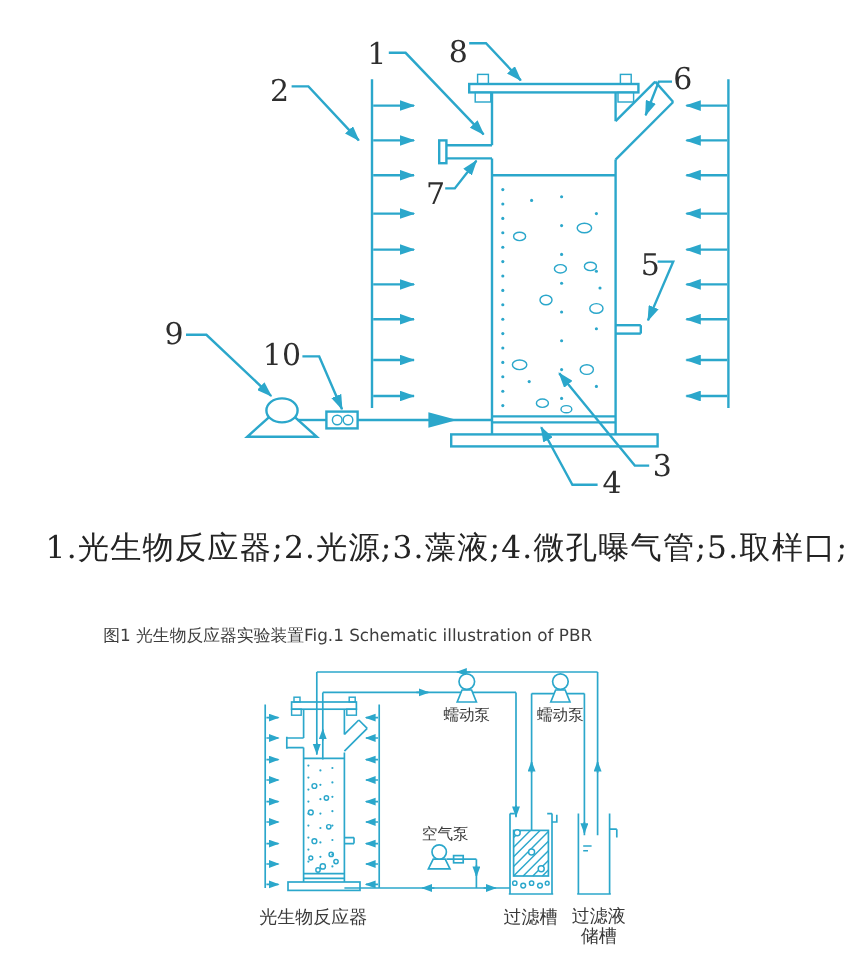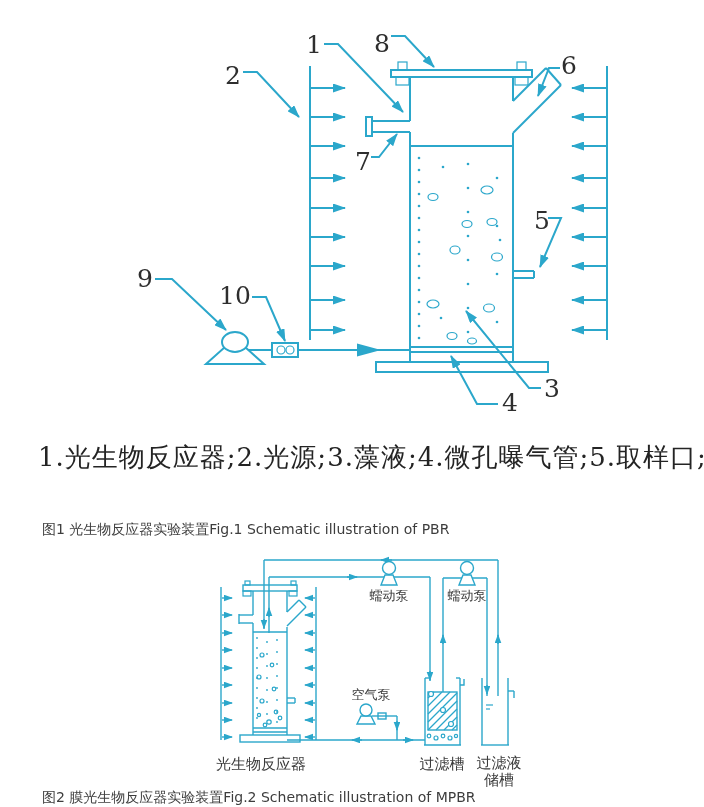--- a/index.html
+++ b/index.html
@@ -14,21 +14,21 @@
   .dot{fill:#2ba7cb;stroke:none;}
   .numlbl{font-family:"DejaVu Serif",serif;font-size:25px;fill:#2e2e2e;}
   .cjk13{font-family:"DejaVu Sans",sans-serif;font-size:13px;fill:#3a3a3a;}
   .cjk15{font-family:"DejaVu Sans",sans-serif;font-size:15px;fill:#3a3a3a;}
   .mid{text-anchor:middle;}
   .legend{position:absolute;left:38px;top:438px;width:666px;color:#242424;
           font-family:"DejaVu Serif",serif;font-size:26px;line-height:38px;
           letter-spacing:1px;white-space:nowrap;}
   .caption{position:absolute;left:42px;color:#3d3d3d;font-size:14px;
            font-family:"DejaVu Sans",sans-serif;}
-  .cap1{top:521px;}
+  .cap1{top:521px;margin-left:44px;}
   .cap2{top:789px;}
 </style>
 </head>
 <body>
 
 <div class="page">
 
   <svg style="top:0" width="704" height="432" viewBox="0 0 704 432">
     <defs>
       <marker id="ah1" markerUnits="userSpaceOnUse" markerWidth="13" markerHeight="9" refX="12" refY="4.5" orient="auto">
@@ -398,14 +398,13 @@
       <line class="ln2" x1="481" y1="200" x2="509" y2="200"></line>
       <line class="ln2" x1="508" y1="146" x2="514" y2="146"></line>
       <line class="ln2" x1="514" y1="146" x2="514" y2="153"></line>
       <line class="ln2 thin" x1="486" y1="160" x2="493" y2="160"></line>
       <line class="ln2 thin" x1="486" y1="164" x2="490" y2="164"></line>
     </g>
     <text class="cjk15 mid" x="499" y="223">过滤液</text>
     <text class="cjk15 mid" x="499" y="240">储槽</text>
   </svg>
 
-  <div class="caption cap2">图2 膜光生物反应器实验装置Fig.2 Schematic illustration of MPBR</div>
 </div>
 
 </body></html>

